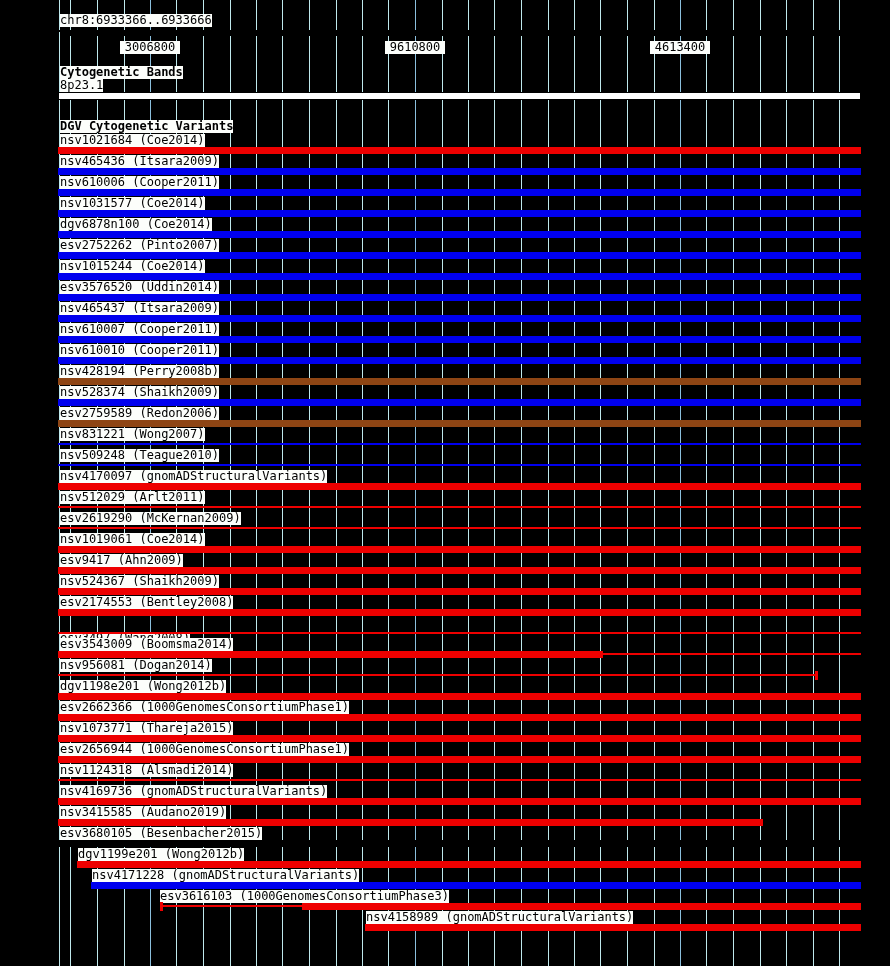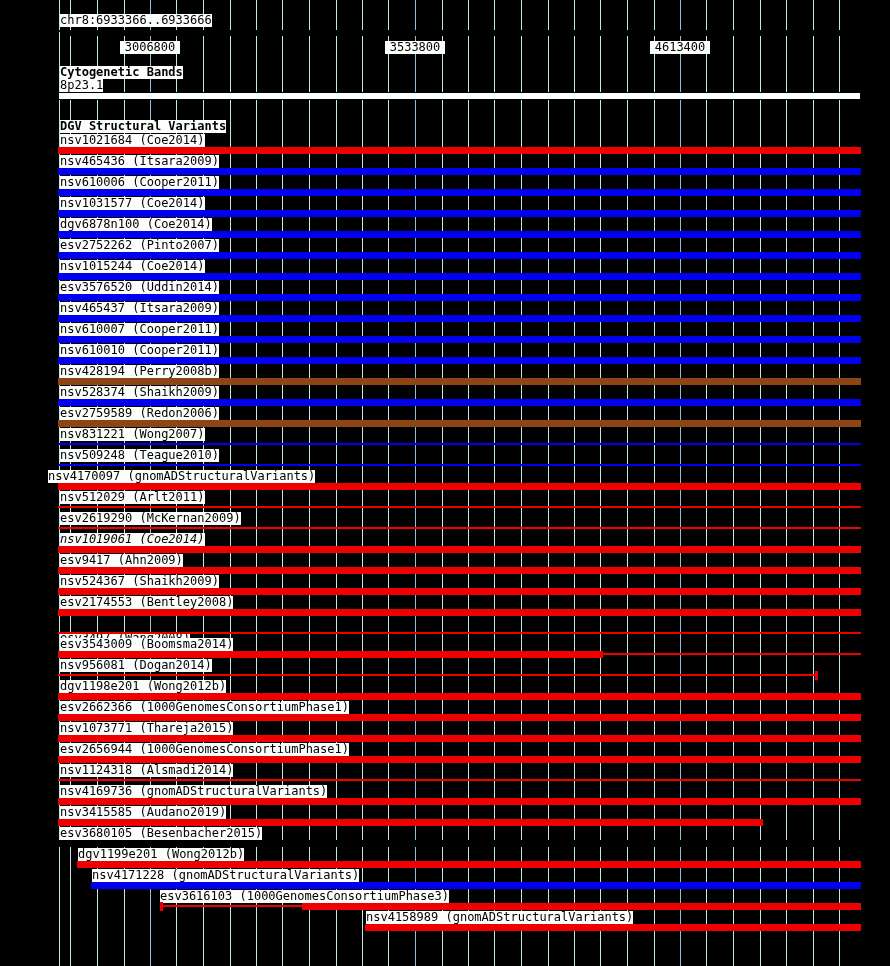--- a/index.html
+++ b/index.html
@@ -93,33 +93,33 @@
         <div class="rtick" style="left: 680px; top: 31px;"></div>
         <div class="rtick" style="left: 706px; top: 31px;"></div>
         <div class="rtick" style="left: 733px; top: 31px;"></div>
         <div class="rtick" style="left: 760px; top: 31px;"></div>
         <div class="rtick" style="left: 786px; top: 31px;"></div>
         <div class="rtick" style="left: 813px; top: 31px;"></div>
         <div class="rtick" style="left: 839px; top: 31px;"></div>
       </div>
     <div id="ruler-labels">
         <div class="ticklabel" style="left: 120px; top: 41px;">3006800</div>
-        <div class="ticklabel" style="left: 385px; top: 41px;">3533800</div>
+        <div class="ticklabel" style="left: 385px; top: 41px;">9610800</div>
         <div class="ticklabel" style="left: 650px; top: 41px;">4613400</div>
       </div>
   </div>
 
   <div>
     <div class="txt bold" style="left:60px;top:66px;">Cytogenetic Bands</div>
     <div class="txt" style="left:60px;top:79px;">8p23.1</div>
     <div class="band-rect" id="band-rect" style="left: 58px; top: 92px; width: 803px; height: 8px; background: rgb(255, 255, 255); border-color: rgb(0, 0, 0);"></div>
   </div>
 
   <div>
-    <div class="txt bold" style="left:60px;top:120px;">DGV Structural Variants</div>
+    <div class="txt bold" style="left:60px;top:120px;">DGV Cytogenetic Variants</div>
     <div id="rows">
         <div class="rowlabel" style="left: 60px; top: 134px;">nsv1021684 (Coe2014)</div>
         <div class="seg" style="left: 58px; top: 147px; width: 803px; height: 7px; background: rgb(238, 0, 0);"></div>
         <div class="rowlabel" style="left: 60px; top: 155px;">nsv465436 (Itsara2009)</div>
         <div class="seg" style="left: 58px; top: 168px; width: 803px; height: 7px; background: rgb(0, 0, 238);"></div>
         <div class="rowlabel" style="left: 60px; top: 176px;">nsv610006 (Cooper2011)</div>
         <div class="seg" style="left: 58px; top: 189px; width: 803px; height: 7px; background: rgb(0, 0, 238);"></div>
         <div class="rowlabel" style="left: 60px; top: 197px;">nsv1031577 (Coe2014)</div>
         <div class="seg" style="left: 58px; top: 210px; width: 803px; height: 7px; background: rgb(0, 0, 238);"></div>
         <div class="rowlabel" style="left: 60px; top: 218px;">dgv6878n100 (Coe2014)</div>
@@ -139,27 +139,27 @@
         <div class="rowlabel" style="left: 60px; top: 365px;">nsv428194 (Perry2008b)</div>
         <div class="seg" style="left: 58px; top: 378px; width: 803px; height: 7px; background: rgb(142, 69, 20);"></div>
         <div class="rowlabel" style="left: 60px; top: 386px;">nsv528374 (Shaikh2009)</div>
         <div class="seg" style="left: 58px; top: 399px; width: 803px; height: 7px; background: rgb(0, 0, 238);"></div>
         <div class="rowlabel" style="left: 60px; top: 407px;">esv2759589 (Redon2006)</div>
         <div class="seg" style="left: 58px; top: 420px; width: 803px; height: 7px; background: rgb(142, 69, 20);"></div>
         <div class="rowlabel" style="left: 60px; top: 428px;">nsv831221 (Wong2007)</div>
         <div class="seg" style="left: 58px; top: 443px; width: 803px; height: 2px; background: rgb(0, 0, 238);"></div>
         <div class="rowlabel" style="left: 60px; top: 449px;">nsv509248 (Teague2010)</div>
         <div class="seg" style="left: 58px; top: 464px; width: 803px; height: 2px; background: rgb(0, 0, 238);"></div>
-        <div class="rowlabel" style="left: 48px; top: 470px;">nsv4170097 (gnomADStructuralVariants)</div>
+        <div class="rowlabel" style="left: 60px; top: 470px;">nsv4170097 (gnomADStructuralVariants)</div>
         <div class="seg" style="left: 58px; top: 483px; width: 803px; height: 7px; background: rgb(238, 0, 0);"></div>
         <div class="rowlabel" style="left: 60px; top: 491px;">nsv512029 (Arlt2011)</div>
         <div class="seg" style="left: 58px; top: 506px; width: 803px; height: 2px; background: rgb(238, 0, 0);"></div>
         <div class="rowlabel" style="left: 60px; top: 512px;">esv2619290 (McKernan2009)</div>
         <div class="seg" style="left: 58px; top: 527px; width: 803px; height: 2px; background: rgb(238, 0, 0);"></div>
-        <div class="rowlabel" style="left: 60px; top: 533px; font-style: italic;">nsv1019061 (Coe2014)</div>
+        <div class="rowlabel" style="left: 60px; top: 533px;">nsv1019061 (Coe2014)</div>
         <div class="seg" style="left: 58px; top: 546px; width: 803px; height: 7px; background: rgb(238, 0, 0);"></div>
         <div class="rowlabel" style="left: 60px; top: 554px;">esv9417 (Ahn2009)</div>
         <div class="seg" style="left: 58px; top: 567px; width: 803px; height: 7px; background: rgb(238, 0, 0);"></div>
         <div class="rowlabel" style="left: 60px; top: 575px;">nsv524367 (Shaikh2009)</div>
         <div class="seg" style="left: 58px; top: 588px; width: 803px; height: 7px; background: rgb(238, 0, 0);"></div>
         <div class="rowlabel" style="left: 60px; top: 596px;">esv2174553 (Bentley2008)</div>
         <div class="seg" style="left: 58px; top: 609px; width: 803px; height: 7px; background: rgb(238, 0, 0);"></div>
         <div class="rowlabel" style="left: 60px; top: 617px; margin-top: 15px;">esv3497 (Wang2008)</div>
         <div class="seg" style="left: 58px; top: 632px; width: 803px; height: 2px; background: rgb(238, 0, 0);"></div>
         <div class="rowlabel" style="left: 60px; top: 638px;">esv3543009 (Boomsma2014)</div>

